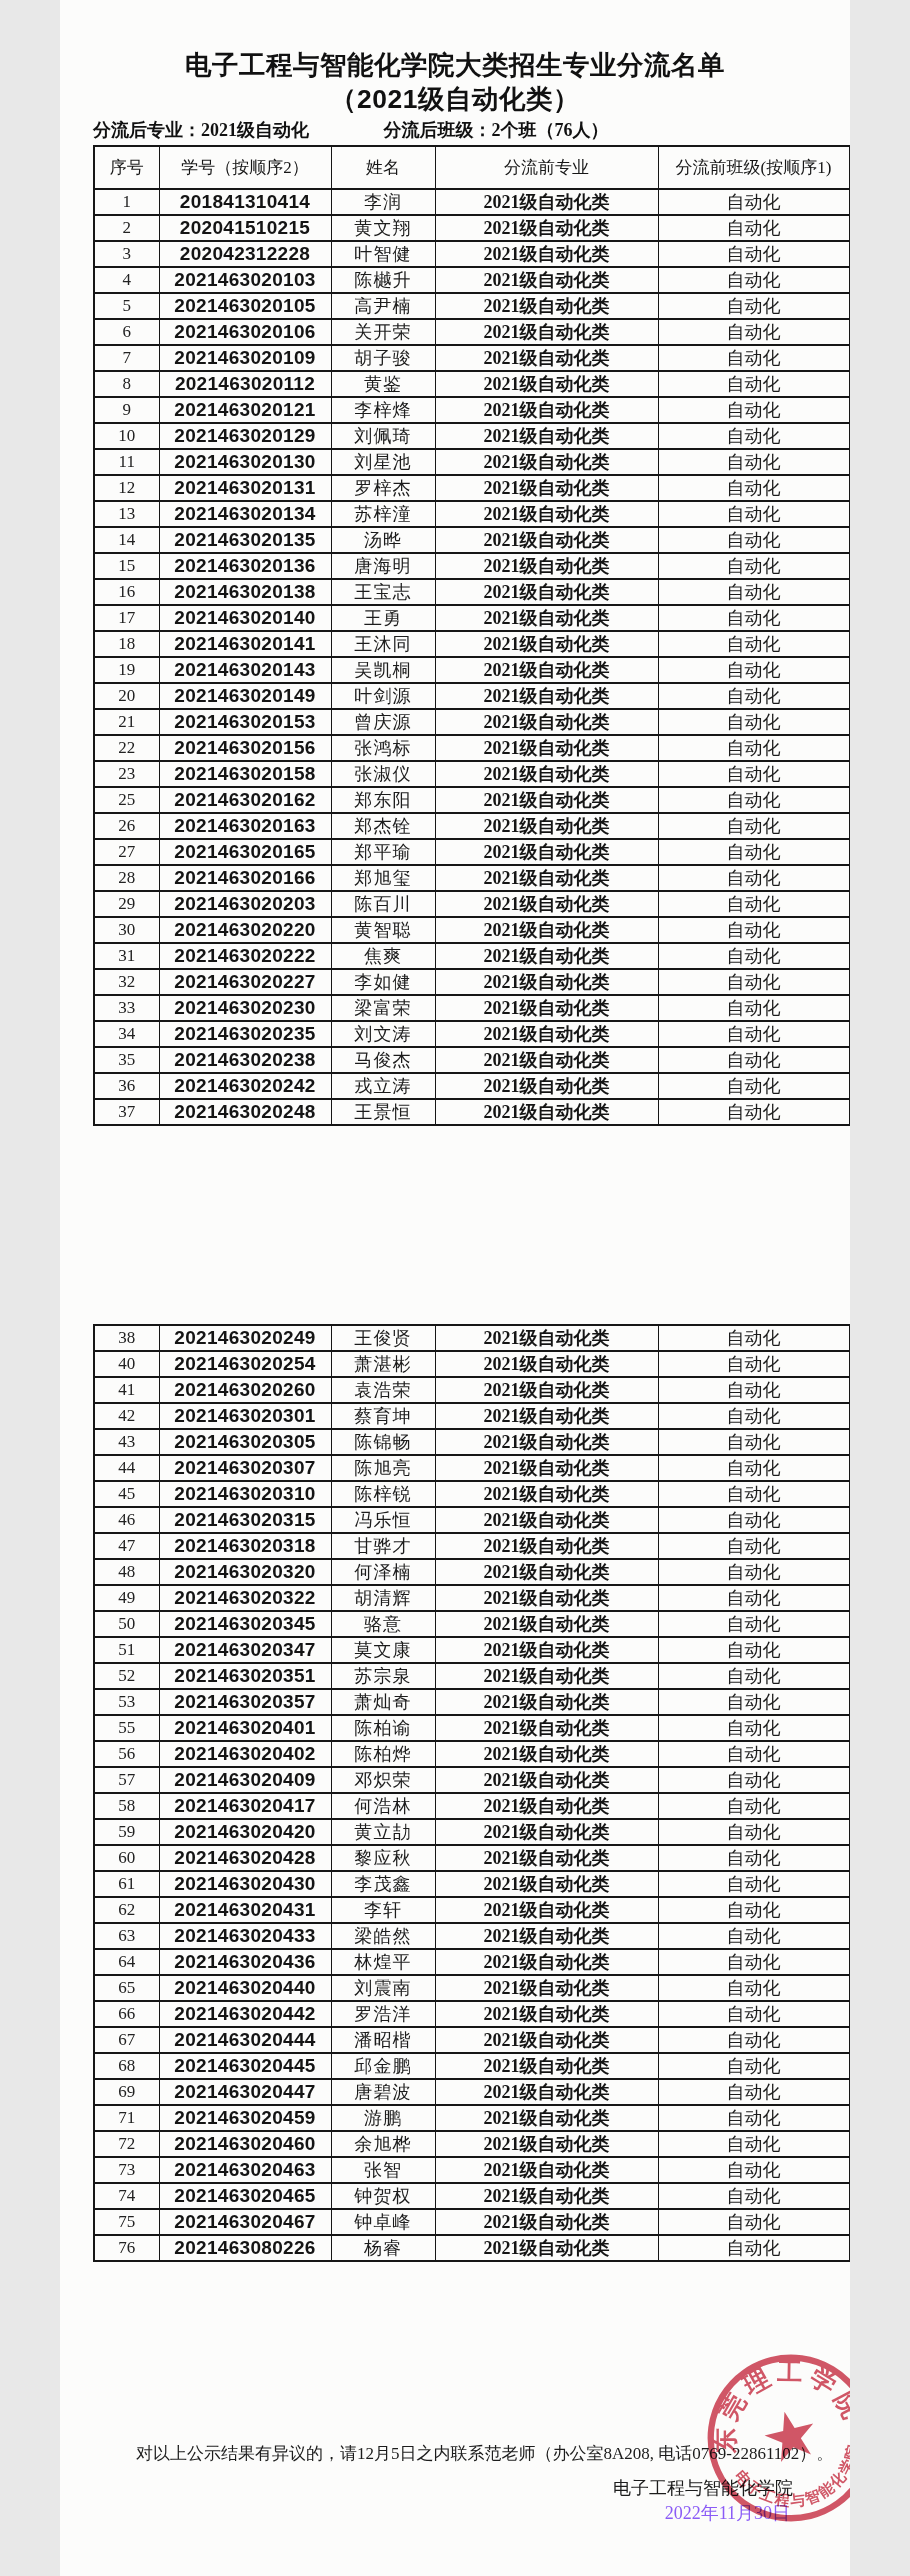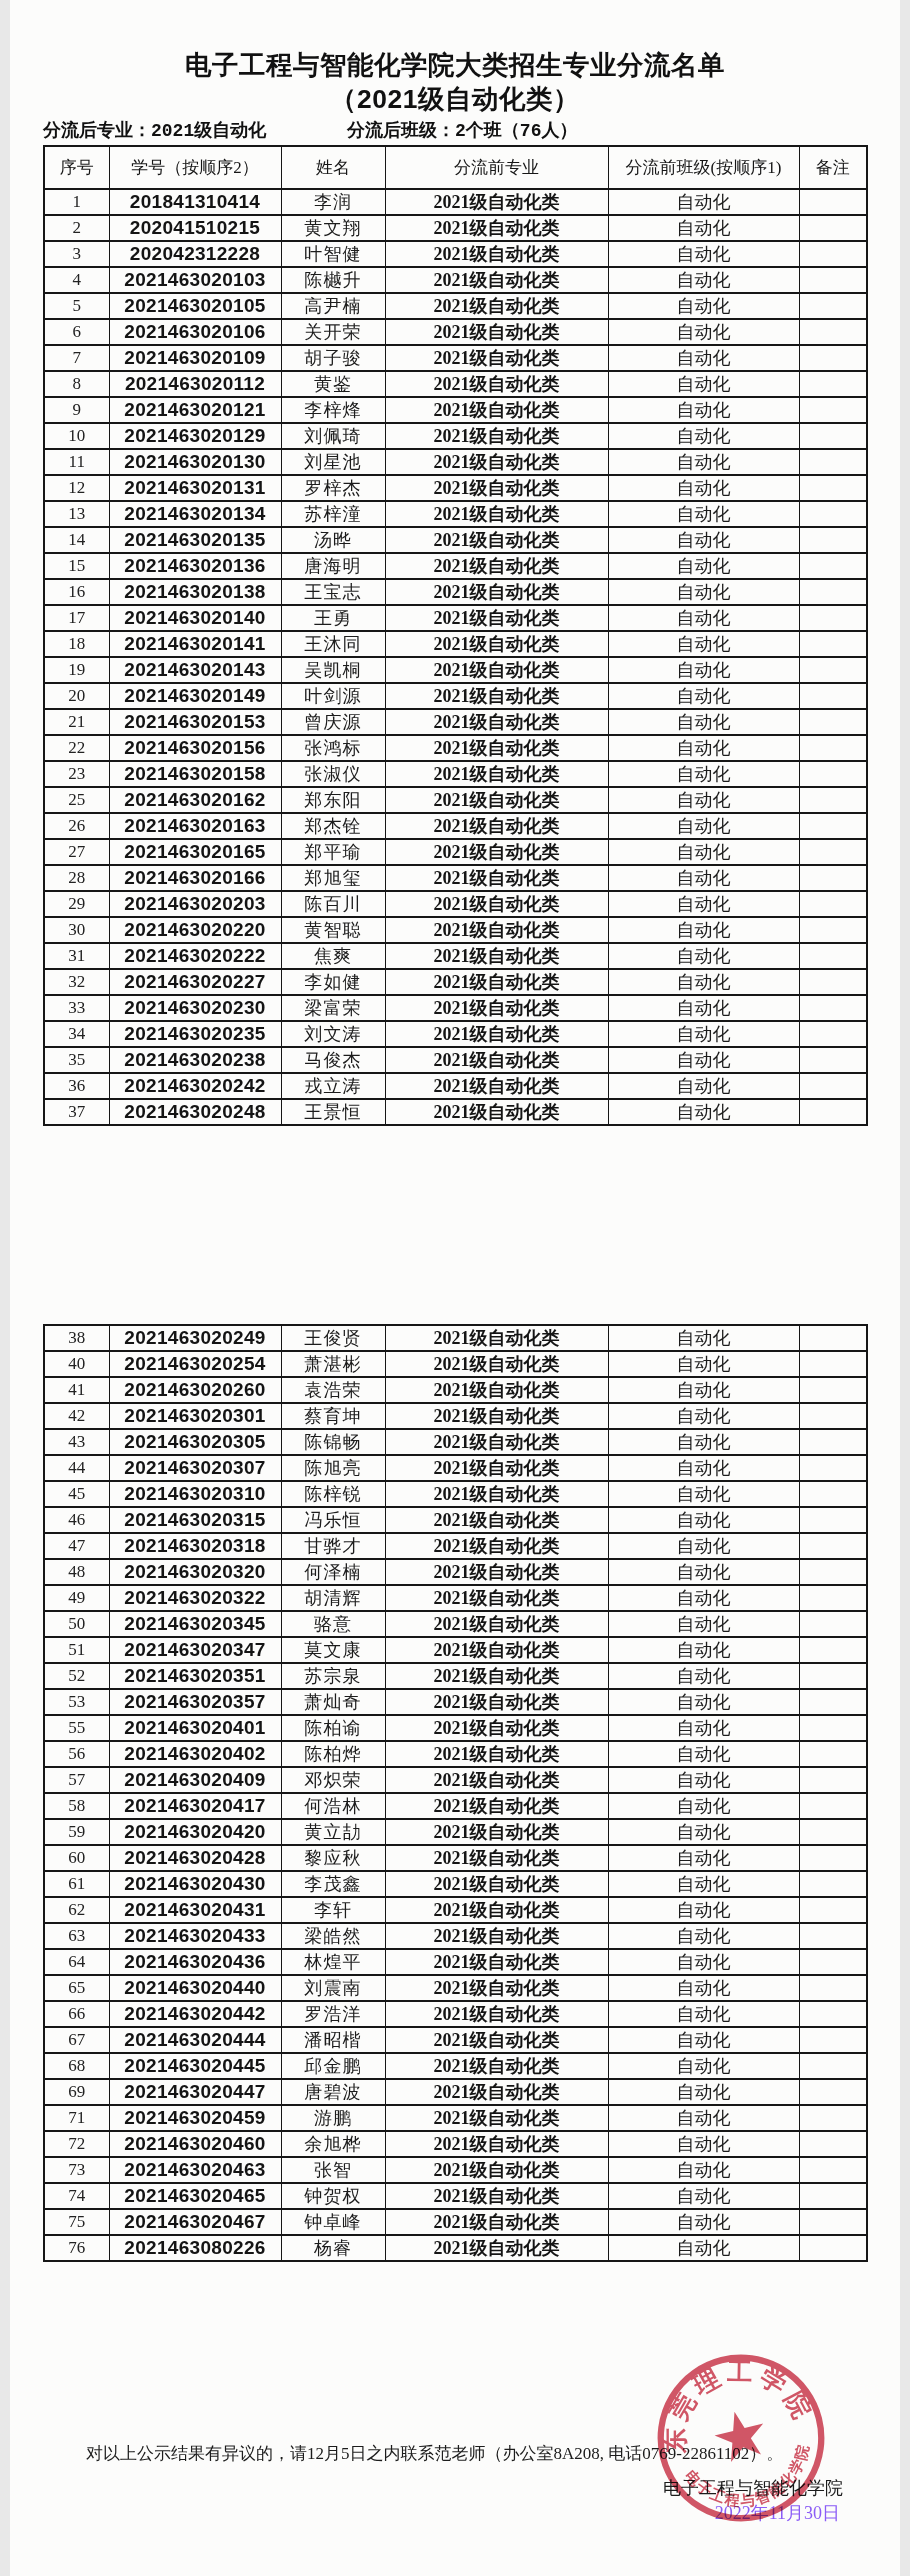--- a/index.html
+++ b/index.html
@@ -1,29 +1,29 @@
 <!DOCTYPE html>
 <html style="font-size:9.2px"><head>
 <meta charset="utf-8">
 <style>
   html,body{margin:0;padding:0;background:#e8e8e8;}
   .canvas{
-    position:relative;width:890px;height:2576px;margin:0 auto;
+    position:relative;width:790px;height:2576px;margin:0 auto;
     background:#fcfcfb;color:#1a1a1a;overflow:hidden;
     font-family:"Liberation Serif","DejaVu Serif",serif;
   }
   .title-block{position:absolute;top:48px;left:0;width:100%;text-align:center;}
   .title-line{
     font-family:"Liberation Sans","DejaVu Sans",sans-serif;
     font-weight:bold;font-size:26.4px;line-height:34px;color:#111;
     letter-spacing:0.6px;
   }
   .info-line{
     position:absolute;top:118px;left:33px;white-space:nowrap;
-    font-family:Liberation Mono, monospace;
+    font-family:Liberation Serif, serif;
     font-weight:bold;font-size:18px;color:#111;
   }
   .info-line .seg2{margin-left:70px;}
 
   .tbl-wrap1{position:absolute;top:145px;left:33px;}
   .tbl-wrap2{position:absolute;top:1324px;left:33px;}
   table.roster{border-collapse:collapse;table-layout:fixed;width:823px;background:transparent;}
   table.roster{border:2.9px solid #161616;}
   table.roster th,table.roster td{
     border-left:1.1px solid #161616;border-right:1.1px solid #161616;

